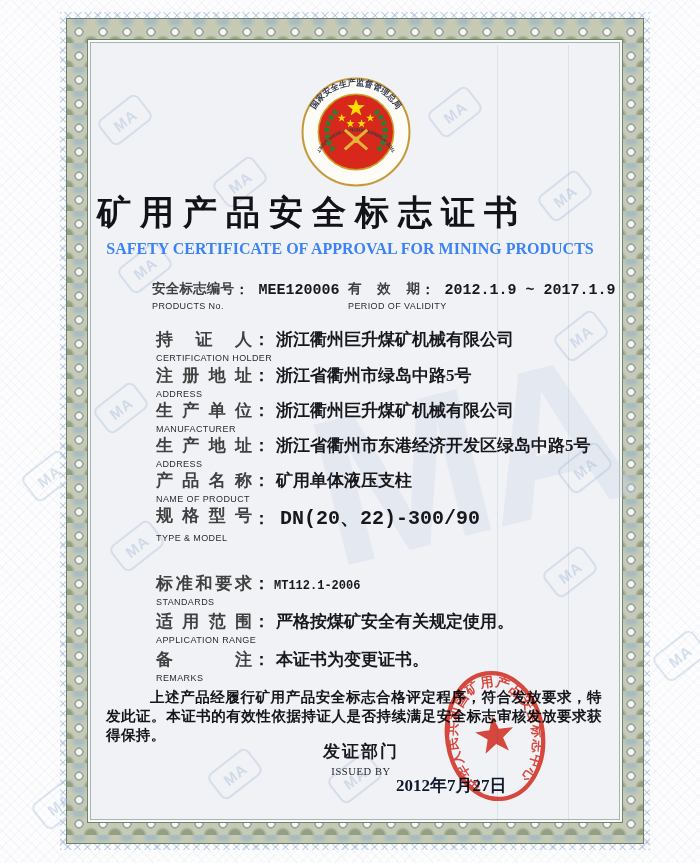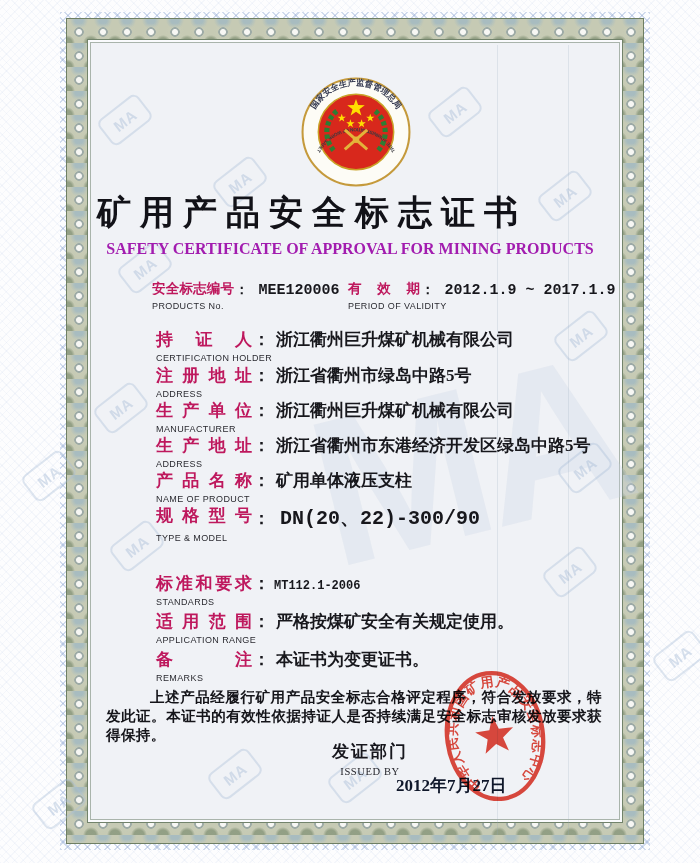--- a/index.html
+++ b/index.html
@@ -33,35 +33,35 @@
     justify-content:center;letter-spacing:1px;}
   .bigma{position:absolute;left:225px;top:300px;font:bold 210px "Liberation Sans",sans-serif;
     color:rgba(201,212,228,.30);transform:rotate(-14deg);letter-spacing:-8px;}
   .fold{position:absolute;top:45px;height:790px;width:1px;background:rgba(150,168,188,.22);}
   
   .content{position:absolute;inset:0;color:#17171c;}
   .abs{position:absolute;}
   .title{left:0;top:190px;width:624px;text-align:center;
     font:900 34px "Liberation Serif",serif;letter-spacing:9px;color:#121218;}
   .subtitle{left:0;top:240px;width:700px;text-align:center;
-    font:bold 16px "Liberation Serif",serif;color:#a21caf;}
-  .lblcn{display:inline-block;font-weight:bold;color:#be185d;text-align:justify;text-align-last:justify;}
+    font:bold 16px "Liberation Serif",serif;color:#3b82f6;}
+  .lblcn{display:inline-block;font-weight:bold;color:#404040;text-align:justify;text-align-last:justify;}
   .colon{font-weight:bold;margin-left:1px;}
   .cap{font:9px "Liberation Sans",sans-serif;letter-spacing:.4px;color:#2a2a30;margin-top:2px;}
   .row{position:absolute;left:156px;width:470px;white-space:nowrap;}
   .row .lblcn{width:96px;font-size:17px;vertical-align:top;}
   .row .colon{font-size:17px;}
   .valcn{font:bold 17px "Liberation Serif",serif;margin-left:6px;}
   .valmono{font:bold 15.5px "Liberation Mono",monospace;margin-left:10px;}
   .toplbl .lblcn{width:82px;font-size:13.5px;}
   .toplbl .colon{font-size:13.5px;}
   .toplbl .valmono{font-size:15px;}
   .decl{left:106px;top:688px;width:496px;font:bold 14.5px "Liberation Serif",serif;
     text-align:justify;text-indent:44px;line-height:19px;letter-spacing:.4px;color:#141419;}
-  .issued{left:305px;top:740px;width:130px;text-align:center;}
+  .issued{left:296px;top:740px;width:130px;text-align:center;}
   .issued .cn{font:600 17px "Liberation Serif",serif;letter-spacing:2px;color:#17171d;}
   .issued .en{font:10.5px "Liberation Serif",serif;letter-spacing:.6px;margin-top:3px;color:#24242a;}
   .date{left:396px;top:774px;font:bold 17px "Liberation Serif",serif;color:#0f172a;}
   .stamp{left:385px;top:626px;mix-blend-mode:multiply;opacity:.92;}
 </style>
 </head>
 <body>
 
 <div class="paper">
 

